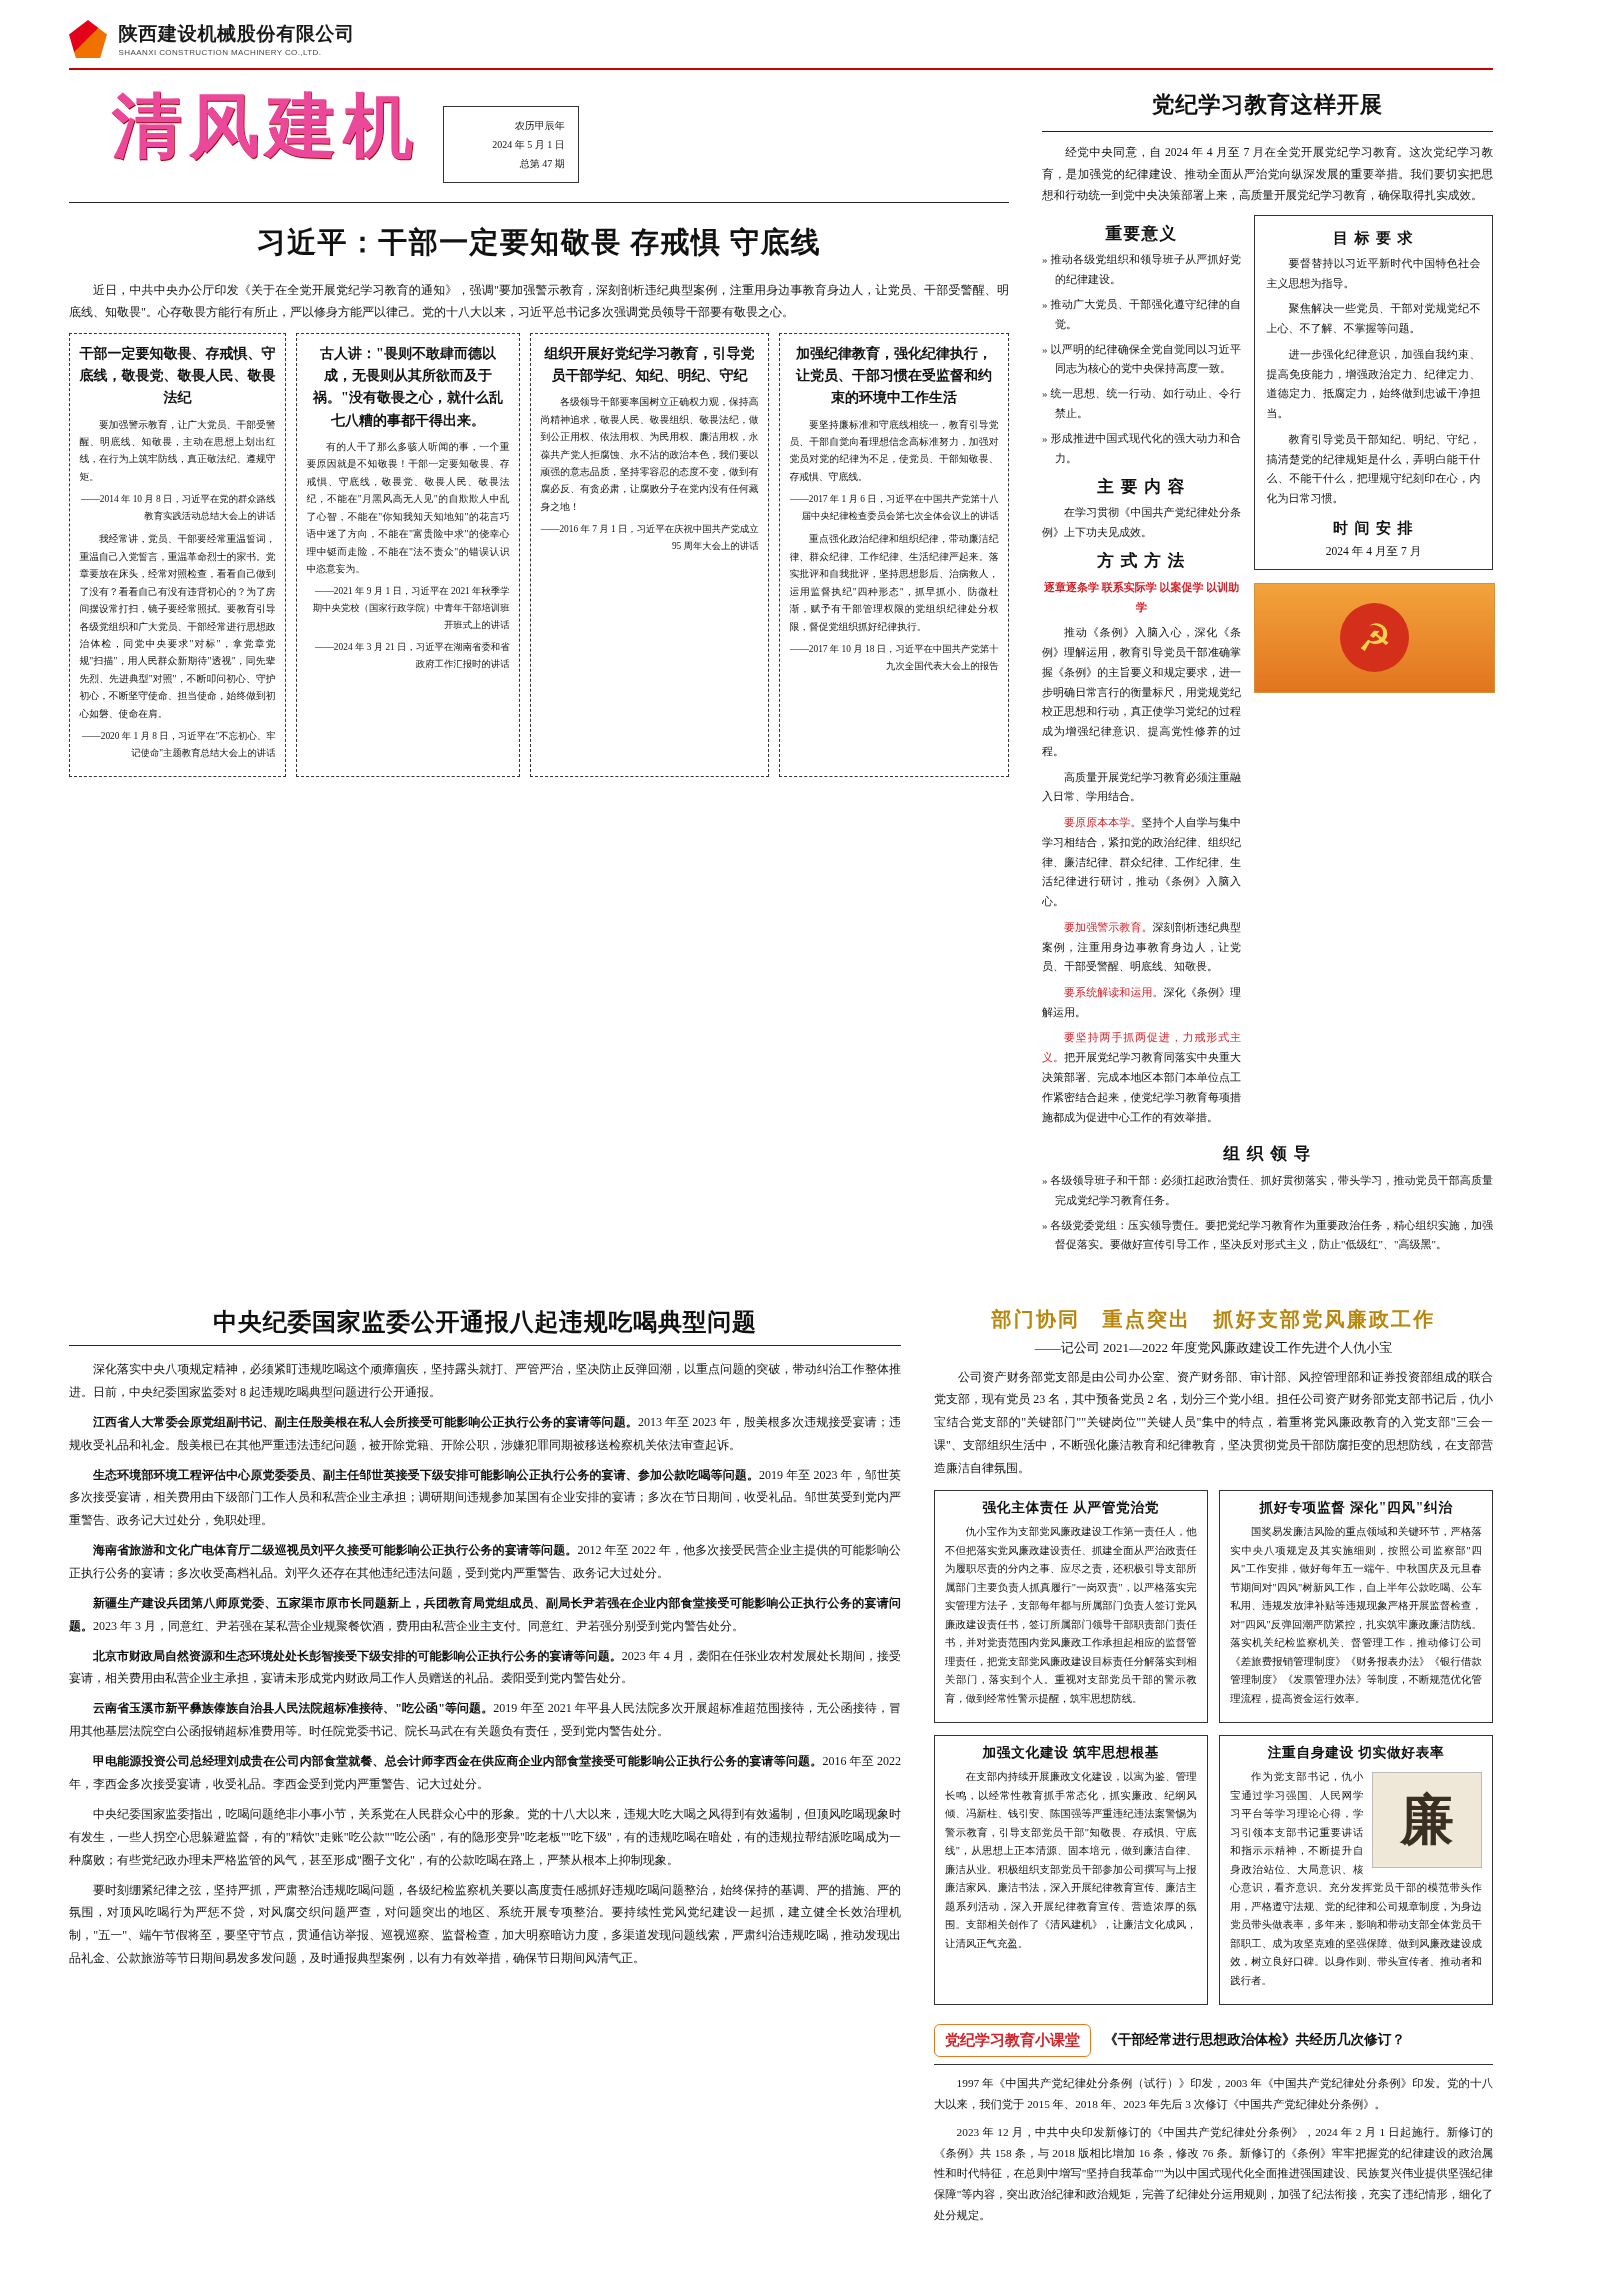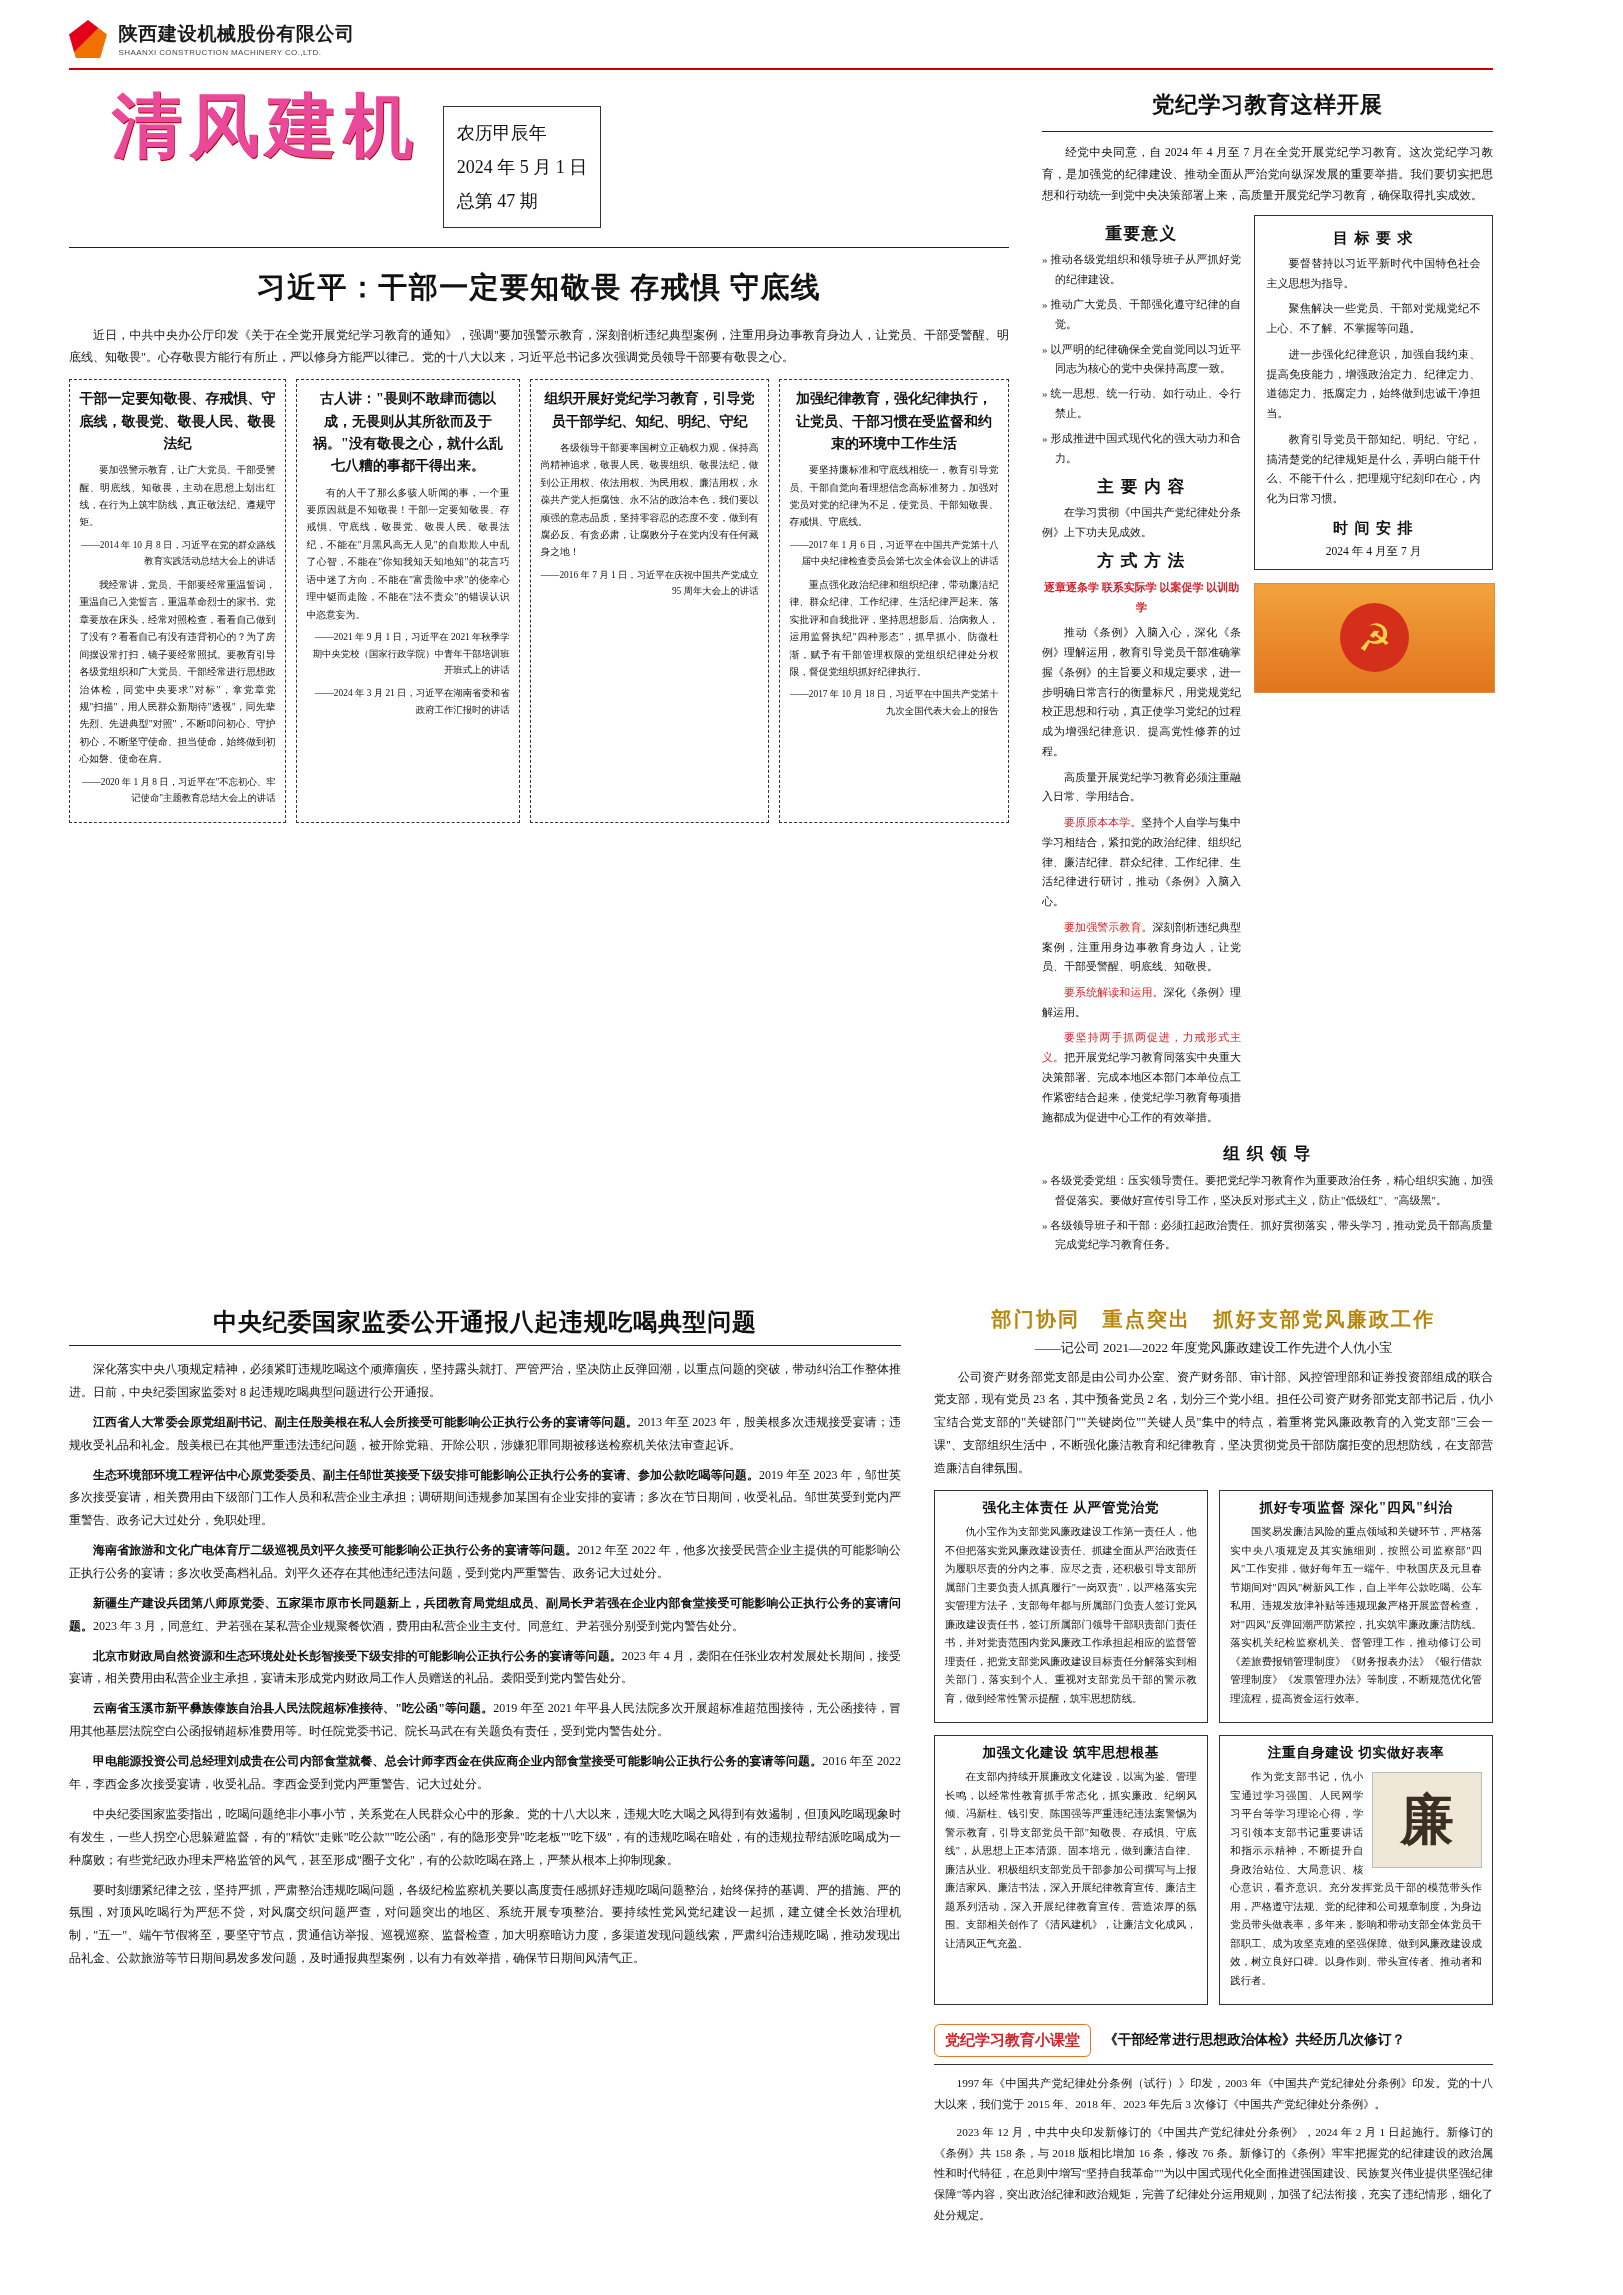--- a/index.html
+++ b/index.html
@@ -58,23 +58,23 @@
     font-weight:bold;
     color:#ec4899;
     letter-spacing:7.2px;
     line-height:1.05;
     text-shadow:0.7px 0.7px 0 #a00;
     padding-left:43px;
   }
   .issue-box{
     border:0.7px solid #333;
     padding:8.7px 13px;
-    font-size:18px;
+    font-size:10px;
     line-height:1.9;
-    text-align:left;
+    text-align:right;
     margin-top:16px;
     min-width:108px;
   }
   .flag-rule{border-bottom:1.4px solid #222;margin:19px 0 0 0;}
 
   .headline{
     text-align:center;
     font-size:29px;
     font-weight:bold;
     letter-spacing:1.4px;
@@ -318,22 +318,22 @@
             <div class="sec-h" style="margin-top:10px;">时 间 安 排</div>
             <div class="time-val">2024 年 4 月至 7 月</div>
           </div>
           <div class="emblem">
             <div class="hammer">☭</div>
           </div>
         </div>
       </div>
 
       <div class="sec-h" style="text-align:center;margin-top:10px;">组 织 领 导</div>
+      <div class="bullet">各级领导班子和干部：必须扛起政治责任、抓好贯彻落实，带头学习，推动党员干部高质量完成党纪学习教育任务。</div>
       <div class="bullet">各级党委党组：压实领导责任。要把党纪学习教育作为重要政治任务，精心组织实施，加强督促落实。要做好宣传引导工作，坚决反对形式主义，防止"低级红"、"高级黑"。</div>
-      <div class="bullet">各级领导班子和干部：必须扛起政治责任、抓好贯彻落实，带头学习，推动党员干部高质量完成党纪学习教育任务。</div>
     </div>
   </div>
 
   <div class="bottom">
 
     <div class="b-left">
       <div class="b-title">中央纪委国家监委公开通报八起违规吃喝典型问题</div>
       <div class="b-rule"></div>
 
       <div class="b-para">深化落实中央八项规定精神，必须紧盯违规吃喝这个顽瘴痼疾，坚持露头就打、严管严治，坚决防止反弹回潮，以重点问题的突破，带动纠治工作整体推进。日前，中央纪委国家监委对 8 起违规吃喝典型问题进行公开通报。</div>

